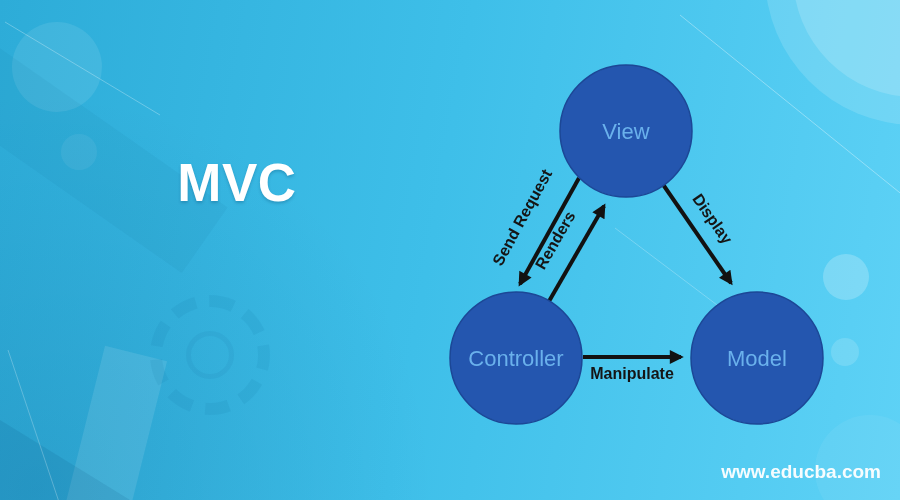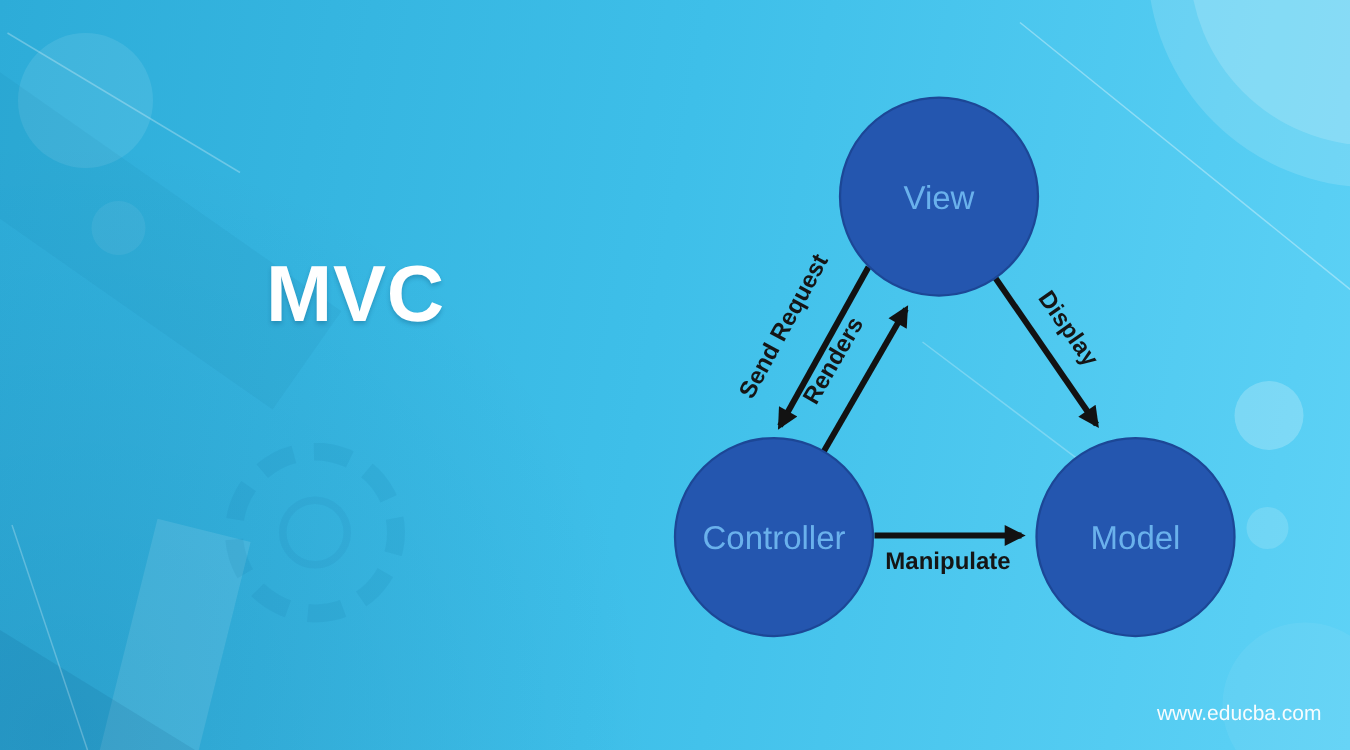--- a/index.html
+++ b/index.html
@@ -23,41 +23,41 @@
   .soft-d{left:831px;top:338px;width:28px;height:28px;background:rgba(255,255,255,0.15);}
   .soft-e{left:815px;top:415px;width:110px;height:110px;background:rgba(255,255,255,0.06);}
   .band-dark{left:-50px;top:120px;width:280px;height:80px;background:rgba(0,70,120,0.05);transform:rotate(35deg);}
   .band-light{left:75px;top:350px;width:64px;height:240px;background:rgba(255,255,255,0.10);transform:rotate(14deg);}
   .corner-dark{left:0;bottom:0;width:130px;height:80px;background:rgba(0,60,110,0.10);clip-path:polygon(0 0,0 100%,100% 100%);}
   .gear{left:150px;top:295px;width:120px;height:120px;border:12px dashed rgba(10,90,140,0.08);border-radius:50%;box-sizing:border-box;}
   .gear-hub{left:186px;top:331px;width:48px;height:48px;border:5px solid rgba(10,90,140,0.07);border-radius:50%;box-sizing:border-box;}
   svg.lines{left:0;top:0;}
   
   .title{
-    position:absolute;left:17px;top:165px;width:440px;
+    position:absolute;left:17px;top:151px;width:440px;
     text-align:center;color:#ffffff;font-weight:700;
     font-size:53px;line-height:63px;letter-spacing:0.5px;
     text-shadow:0 2px 3px rgba(0,60,100,0.25);
   }
   
   .diagram{position:absolute;left:0;top:0;}
   .node-label{
     fill:#6ab1ec;font-size:22px;font-weight:400;
     text-anchor:middle;font-family:"Liberation Sans", sans-serif;
   }
   .edge-label{
     fill:#151515;font-size:16px;font-weight:600;
     text-anchor:middle;font-family:"Liberation Sans", sans-serif;
   }
   .edge-line{stroke-width:4;stroke-linecap:butt;}
   .node-circle{stroke:#1c4796;stroke-width:1.5;}
   
   .watermark{
     position:absolute;right:19px;bottom:17px;
-    color:#ffffff;font-size:14px;font-weight:400;opacity:0.95;
+    color:#ffffff;font-size:19px;font-weight:700;opacity:0.95;
   }
 </style>
 </head>
 <body>
 
 <div class="canvas">
 
   <div class="deco circ ring-outer"></div>
   <div class="deco circ ring-inner"></div>
   <div class="deco circ soft-a"></div>

